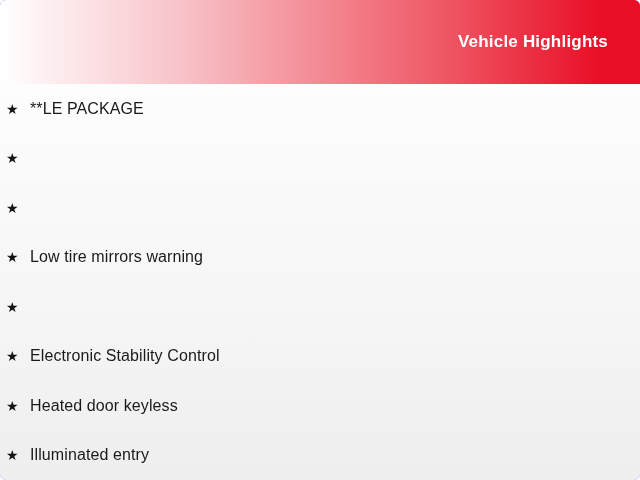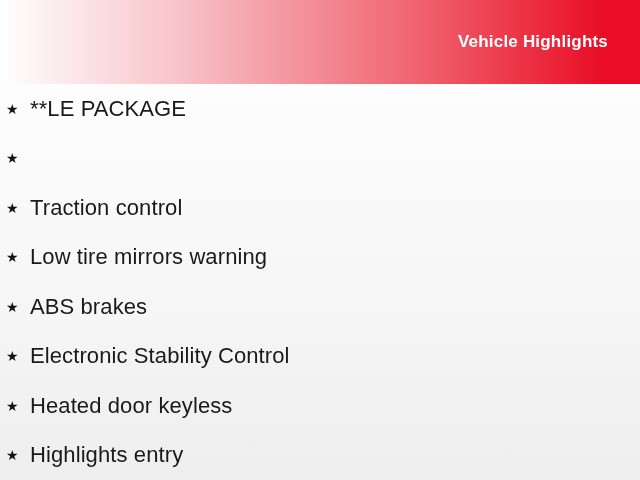--- a/index.html
+++ b/index.html
@@ -7,20 +7,21 @@
     padding: 0;
     background: #ffffff;
     font-family: "Liberation Sans", sans-serif;
   }
   .screen {
     width: 640px;
     height: 480px;
     overflow: hidden;
     position: relative;
     background: #8b5cf6;
+    border-radius: 6px;
   }
   .header {
     height: 84px;
     box-sizing: border-box;
     background: linear-gradient(90deg, #ffffff 0%, #f8c3c9 28%, #ef5b68 68%, #e90e26 94%, #e90e26 100%);
     display: flex;
     align-items: center;
     justify-content: flex-end;
     padding-right: 32px;
   }
@@ -44,21 +45,21 @@
   }
   .star {
     width: 24px;
     flex: 0 0 24px;
     font-family: "DejaVu Sans", sans-serif;
     font-size: 14px;
     line-height: 1;
     color: #141414;
   }
   .item-label {
-    font-size: 22px;
+    font-size: 16px;
     color: #1a1a1a;
     letter-spacing: 0.1px;
   }
 </style>
 </head>
 <body>
 
 <div class="screen">
 
   <div class="header">
@@ -71,42 +72,40 @@
       <span class="star">★</span>
       <span class="item-label">**LE PACKAGE</span>
     </div>
 
     <div class="highlight-row">
       <span class="star">★</span>
     </div>
 
     <div class="highlight-row">
       <span class="star">★</span>
-      <span class="item-label">Traction control</span>
     </div>
 
     <div class="highlight-row">
       <span class="star">★</span>
       <span class="item-label">Low tire mirrors warning</span>
     </div>
 
     <div class="highlight-row">
       <span class="star">★</span>
-      <span class="item-label">ABS brakes</span>
     </div>
 
     <div class="highlight-row">
       <span class="star">★</span>
       <span class="item-label">Electronic Stability Control</span>
     </div>
 
     <div class="highlight-row">
       <span class="star">★</span>
       <span class="item-label">Heated door keyless</span>
     </div>
 
     <div class="highlight-row">
       <span class="star">★</span>
-      <span class="item-label">Highlights entry</span>
+      <span class="item-label">Illuminated entry</span>
     </div>
 
   </div>
 </div>
 
 </body></html>

